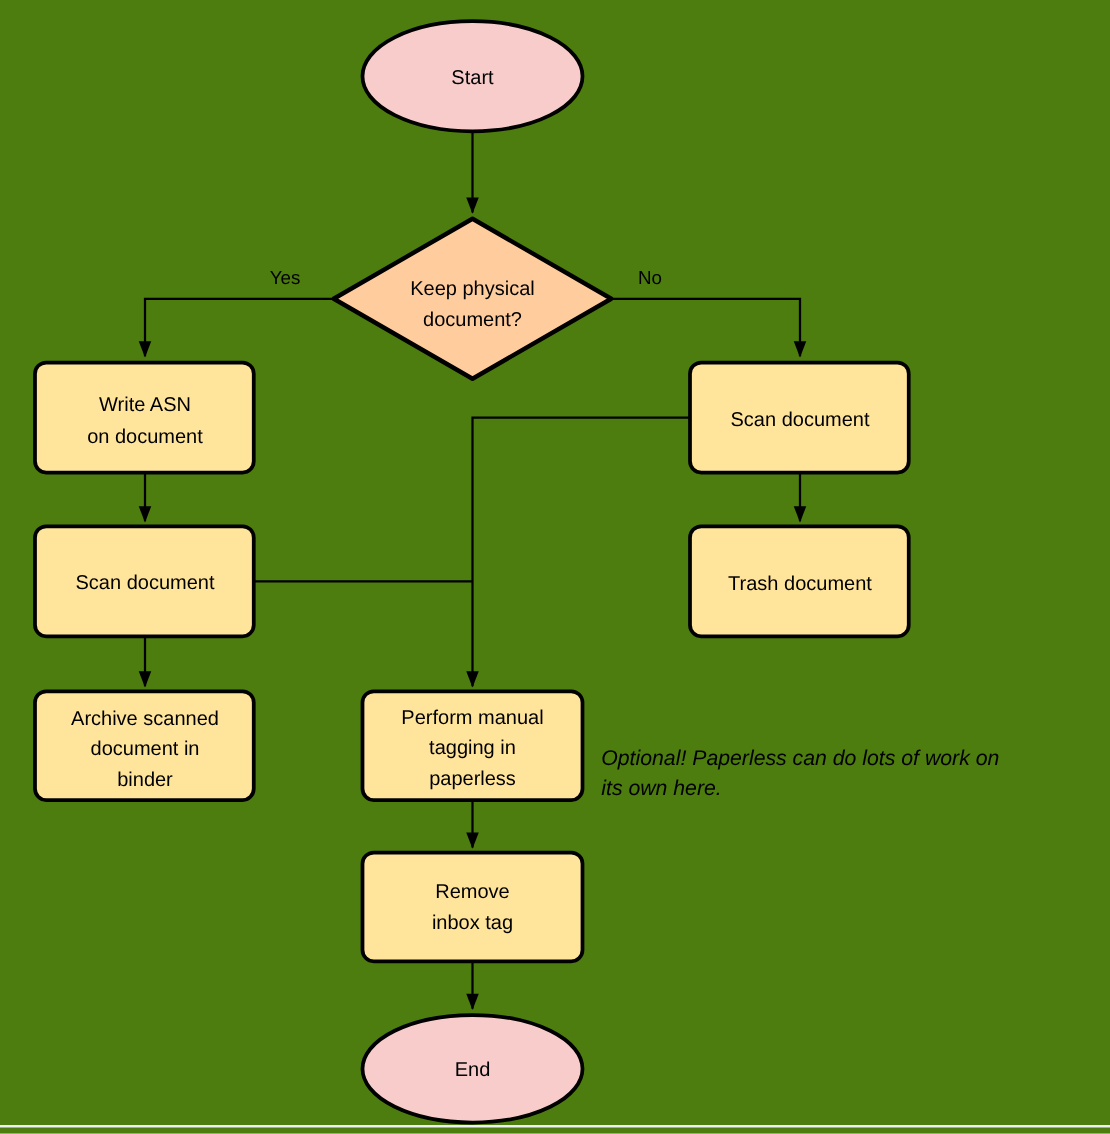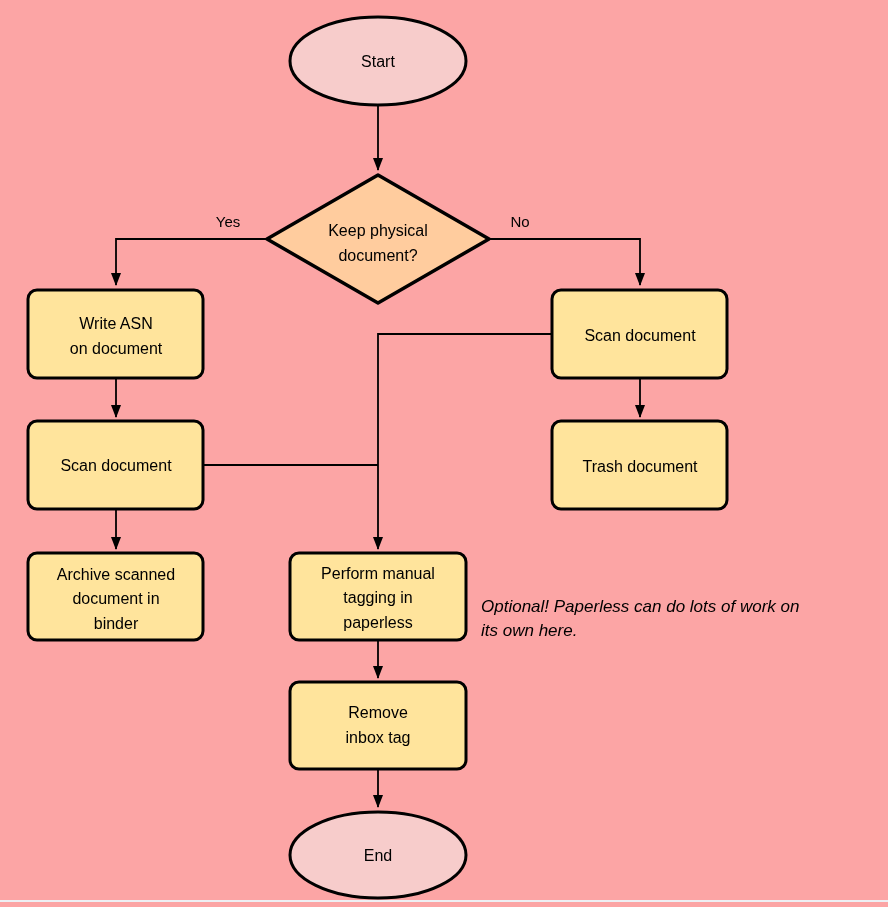--- a/index.html
+++ b/index.html
@@ -5,21 +5,21 @@
   html, body {
     margin: 0;
     padding: 0;
     background: #ffffff;
     font-family: "Liberation Sans", sans-serif;
   }
   .canvas {
     position: relative;
     width: 888px;
     height: 907px;
-    background: #fca5a5;
+    background: #4d7c0f;
     overflow: hidden;
   }
   svg { display: block; }
   .node-label {
     font-family: "Liberation Sans", sans-serif;
     font-size: 16px;
     text-anchor: middle;
   }
   .edge-label {
     font-family: "Liberation Sans", sans-serif;

